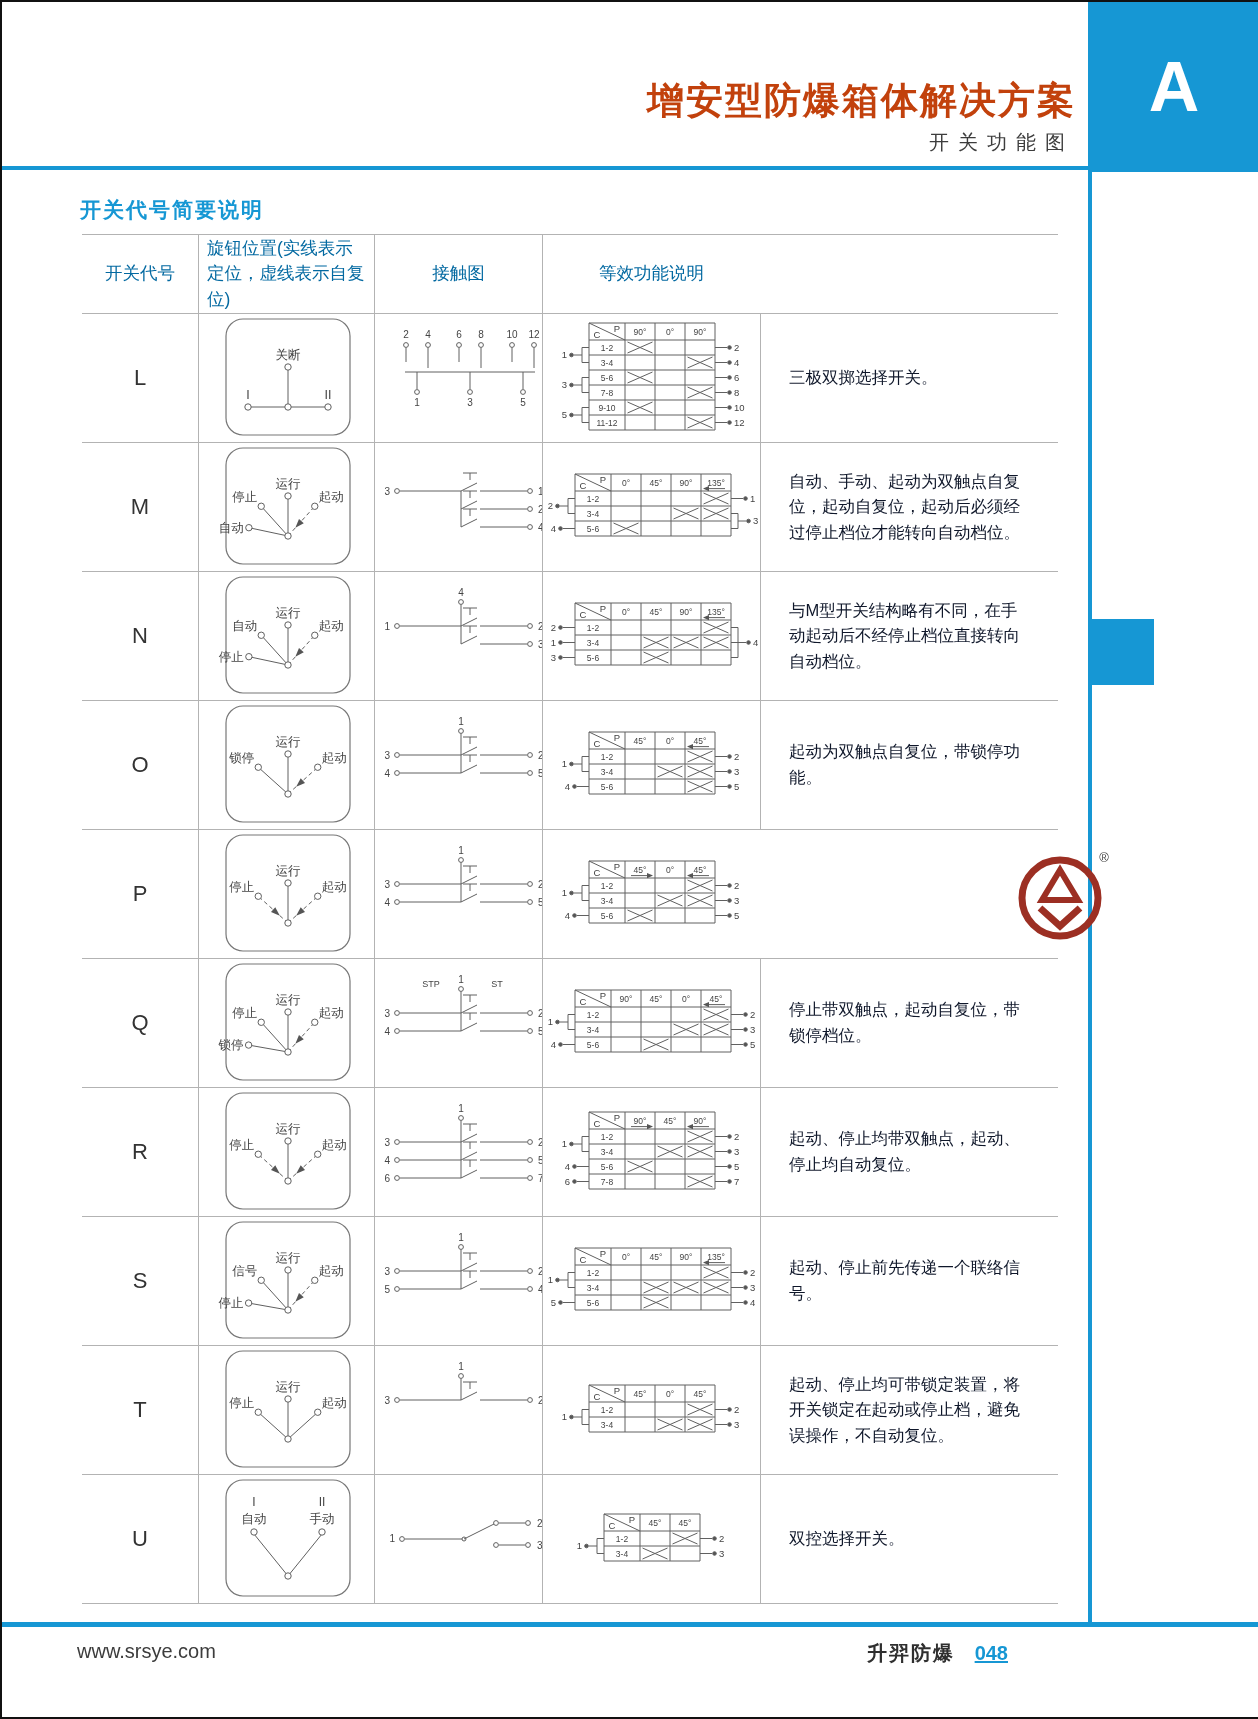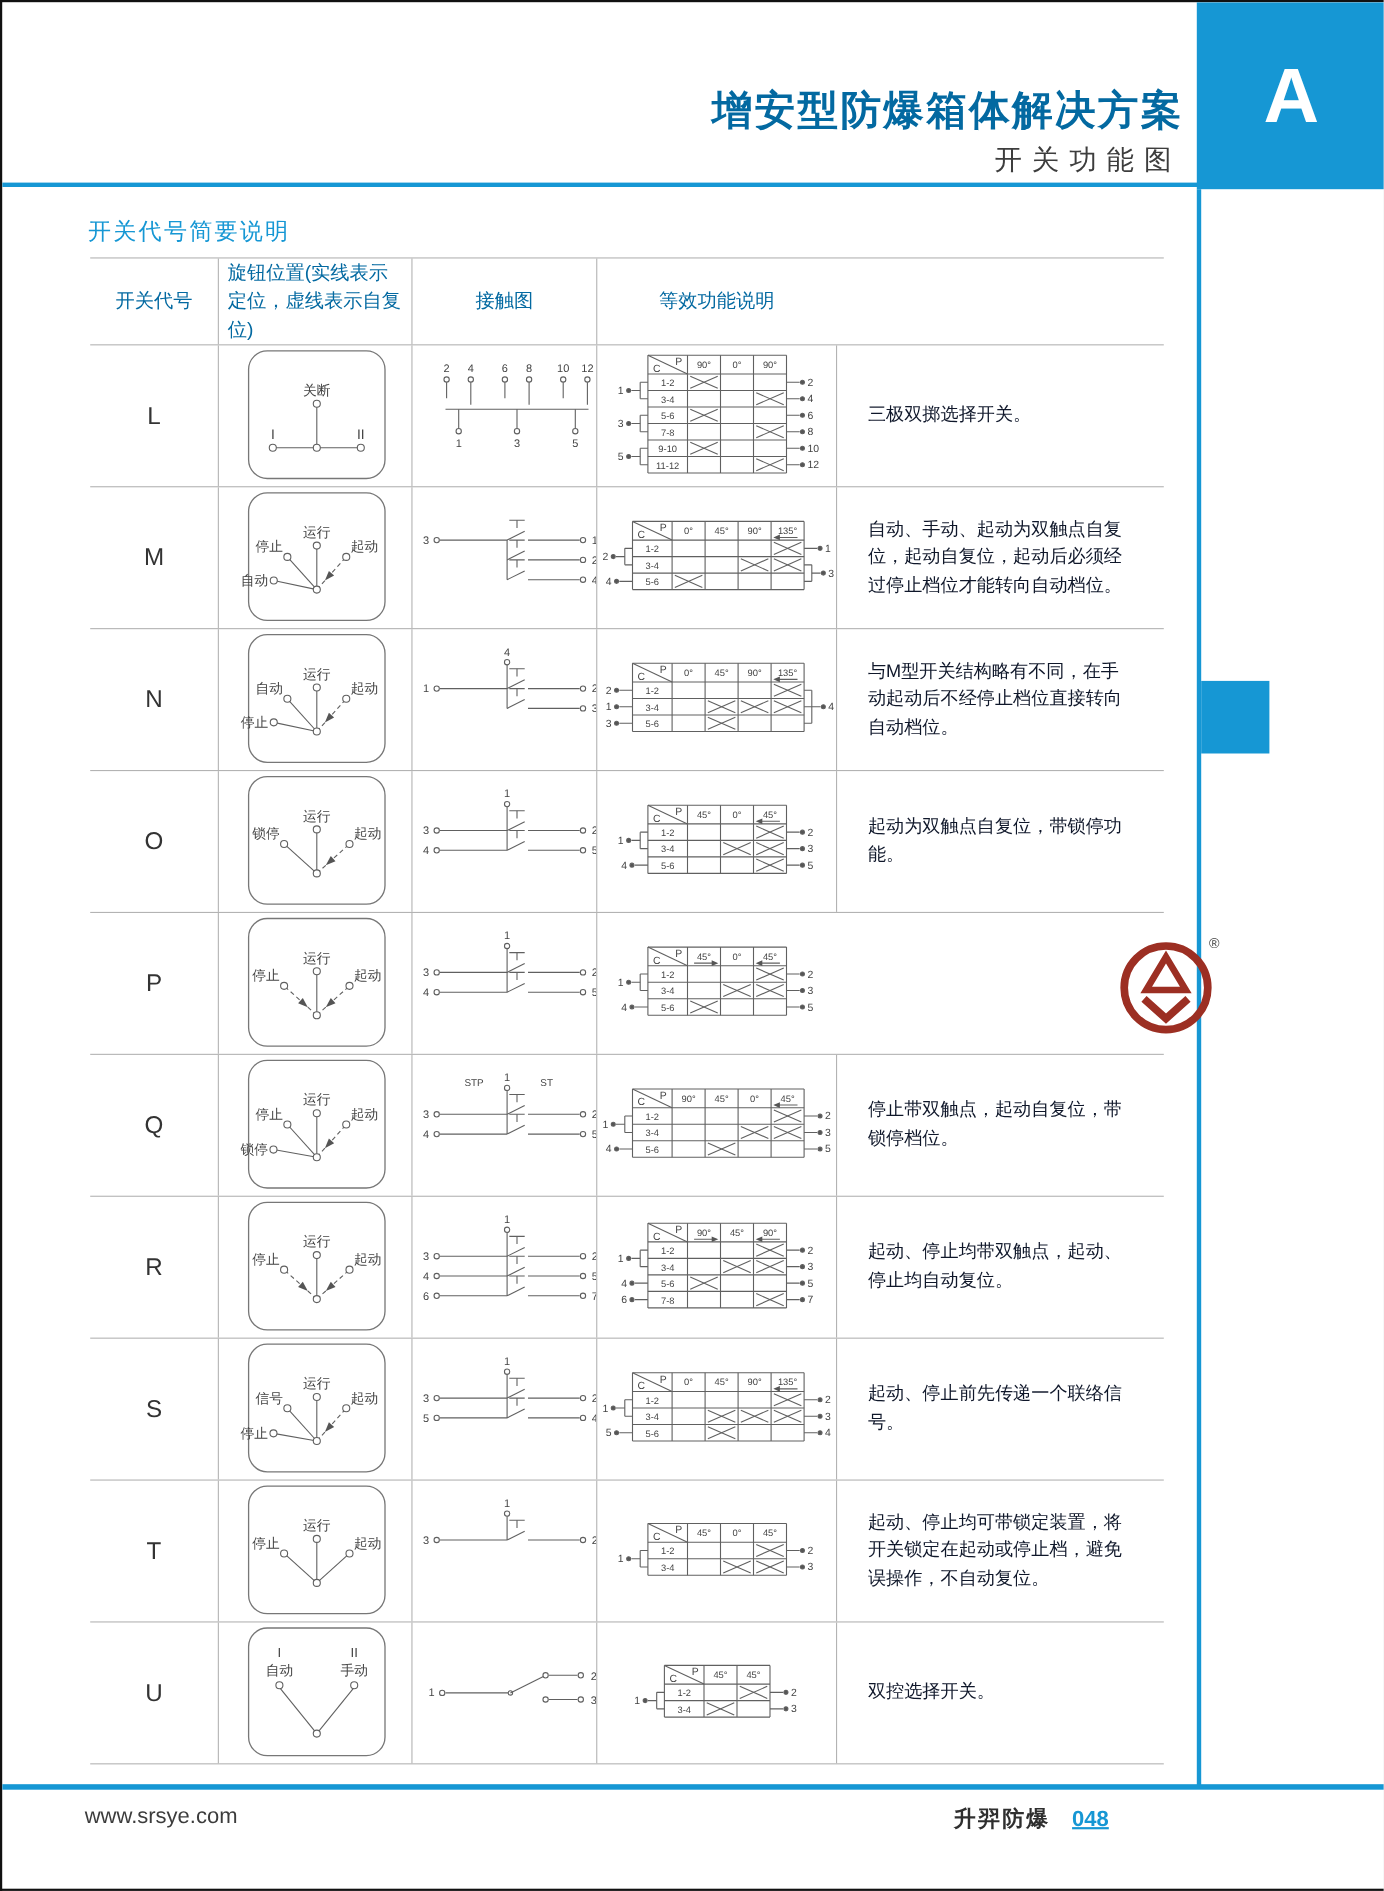--- a/index.html
+++ b/index.html
@@ -1,28 +1,28 @@
 <!DOCTYPE html>
 <html><head>
 <meta charset="utf-8">
 <style>
   html,body{margin:0;padding:0;background:#e8e8e8;}
   .page{position:relative;width:1258px;height:1719px;background:#fff;margin:0 auto;
         font-family:"Liberation Sans","DejaVu Sans",sans-serif;overflow:hidden;box-sizing:border-box;
         border-top:2px solid #111;border-left:2px solid #111;border-bottom:2px solid #111;}
   
-  .hdr-title{position:absolute;top:74px;right:182px;font-size:37px;font-weight:bold;color:#0369a1;letter-spacing:2px;}
-  .hdr-sub{position:absolute;top:127px;right:184px;font-size:25px;color:#3d3d3d;letter-spacing:9px;}
+  .hdr-title{position:absolute;top:74px;right:182px;font-size:37px;font-weight:bold;color:#c2410c;letter-spacing:2px;}
+  .hdr-sub{position:absolute;top:127px;right:184px;font-size:20px;color:#3d3d3d;letter-spacing:9px;}
   .hdr-rule{position:absolute;left:0;top:164px;width:1088px;height:4px;background:#1697d4;}
   .tab-a{position:absolute;left:1086px;top:0;width:172px;height:170px;background:#1697d4;color:#fff;
          display:flex;align-items:center;justify-content:center;font-size:70px;font-weight:bold;}
   .vline{position:absolute;left:1086px;top:170px;width:4px;height:1452px;background:#1697d4;}
   .side-marker{position:absolute;left:1090px;top:617px;width:62px;height:66px;background:#1697d4;}
   
-  .sec-title{position:absolute;left:78px;top:194px;font-size:21px;font-weight:normal;color:#1697d4;letter-spacing:2px;}
+  .sec-title{position:absolute;left:78px;top:194px;font-size:21px;font-weight:bold;color:#1697d4;letter-spacing:2px;}
   
   .ftable{position:absolute;left:80px;top:232px;width:976px;color:#333;}
   .tr{display:grid;grid-template-columns:116px 176px 168px 218px 298px;border-top:1px solid #b3b3b3;}
   .tr:last-child{border-bottom:1px solid #b3b3b3;}
   .td{display:flex;align-items:center;justify-content:center;border-left:1px solid #b3b3b3;box-sizing:border-box;}
   .td:first-child{border-left:none;}
   .tr.head .td{height:78px;font-size:17.5px;color:#0369a1;padding:0 8px;line-height:1.45;}
   .tr.brow .td{height:128px;}
   .code{font-size:22px;color:#333;}
   .desc{justify-content:flex-start !important;text-align:left;font-size:16.5px;line-height:1.55;padding:0 28px;color:#0f172a;}

